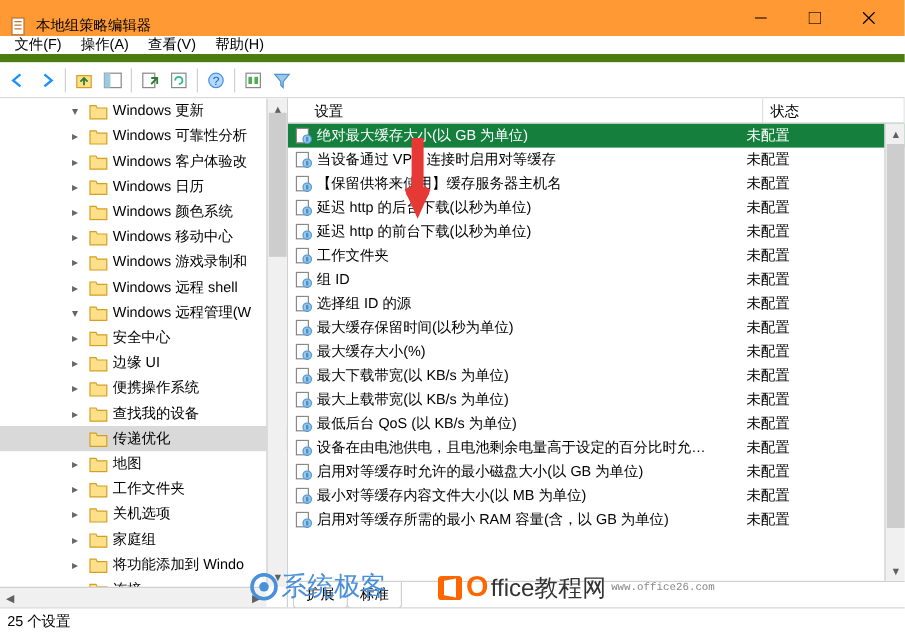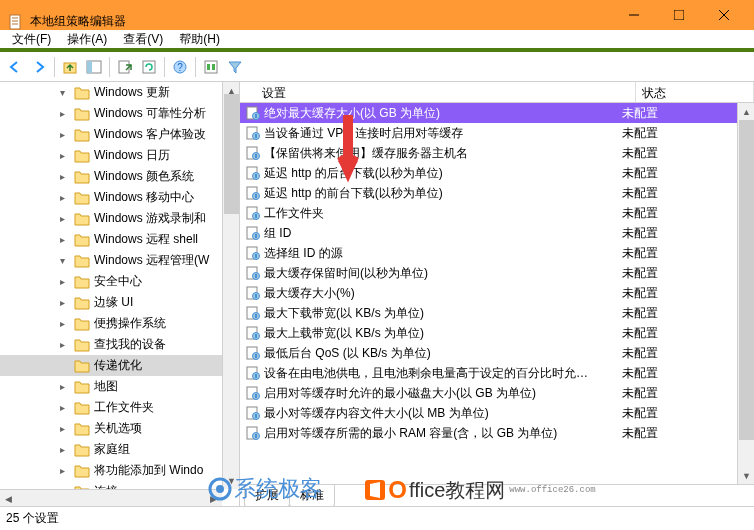--- a/index.html
+++ b/index.html
@@ -4,21 +4,21 @@
   <style>
     * { margin: 0; padding: 0; box-sizing: border-box; font-family: "Microsoft YaHei", "Segoe UI", sans-serif; }
     body { width: 754px; height: 530px; overflow: hidden; background: #fff; font-size: 12px; }
     
     .titlebar { height: 30px; background: #ff9933; display: flex; align-items: flex-end; padding: 0 8px; }
     .titlebar-icon { width: 16px; height: 16px; margin-right: 6px; }
     .titlebar-title { flex: 1; color: #000; font-size: 12px; }
     .win-controls { display: flex; }
     .win-btn { width: 45px; height: 30px; display: flex; align-items: center; justify-content: center; color: #000; }
     
-    .menubar { height: 22px; background: #fff; display: flex; align-items: center; padding: 0 4px; border-bottom: 4px solid #4d7c0f; }
+    .menubar { height: 22px; background: #fff; display: flex; align-items: center; padding: 0 4px; border-bottom: 7px solid #4d7c0f; }
     .menu-item { padding: 2px 8px; font-size: 12px; }
     
     .toolbar { height: 30px; background: #fff; display: flex; align-items: center; padding: 0 4px; border-bottom: 1px solid #d0d0d0; gap: 2px; }
     .tb-btn { width: 22px; height: 22px; display: flex; align-items: center; justify-content: center; border: 1px solid transparent; }
     .tb-sep { width: 1px; height: 20px; background: #d0d0d0; margin: 0 2px; }
     
     .main { display: flex; height: 424px; }
     
     .tree-panel { width: 240px; overflow: hidden; border-right: 1px solid #d0d0d0; background: #fff; position: relative; }
     .tree-scroll { height: 100%; overflow-y: auto; }
@@ -31,21 +31,21 @@
     .scroll-thumb-v { position: absolute; left: 1px; width: 15px; background: #cdcdcd; top: 12px; height: 120px; }
     .scroll-arrow { position: absolute; width: 17px; height: 17px; display:flex; align-items:center; justify-content:center; font-size:9px; color:#606060;}
     
     .list-panel { flex: 1; display: flex; flex-direction: column; position: relative; }
     .list-header { height: 21px; display: flex; background: #fff; border-bottom: 1px solid #d0d0d0; }
     .list-header-col { padding: 3px 6px; border-right: 1px solid #e0e0e0; font-size: 12px; }
     .col-setting { width: 380px; margin-left: 16px; }
     .col-state { flex: 1; }
     .list-body { flex: 1; overflow: hidden; position: relative; }
     .list-row { display: flex; height: 20px; align-items: center; }
-    .list-row.selected { background: #8b5cf6; color: #fff; }
+    .list-row.selected { background: #15803d; color: #fff; }
     .list-cell-icon { width: 18px; display:flex; align-items:center; justify-content:center; margin-left:4px;}
     .list-cell-setting { width: 358px; padding: 0 2px; white-space: nowrap; overflow: hidden; }
     .list-cell-state { flex: 1; padding: 0 2px; }
     .setting-icon { width: 14px; height: 14px; }
     
     .arrow-pointer { position: absolute; left: 96px; top: 12px; pointer-events: none; z-index: 10; }
     
     .tabs-bottom { height: 22px; display: flex; align-items: center; padding-left: 4px; background: #fff; border-top: 1px solid #d0d0d0;}
     .tab { padding: 2px 10px; font-size: 12px; border: 1px solid #d0d0d0; border-top: none; background: #fff; margin-right: -1px; border-radius: 0 0 3px 3px; }
     .tab.active { background: #fff; }

